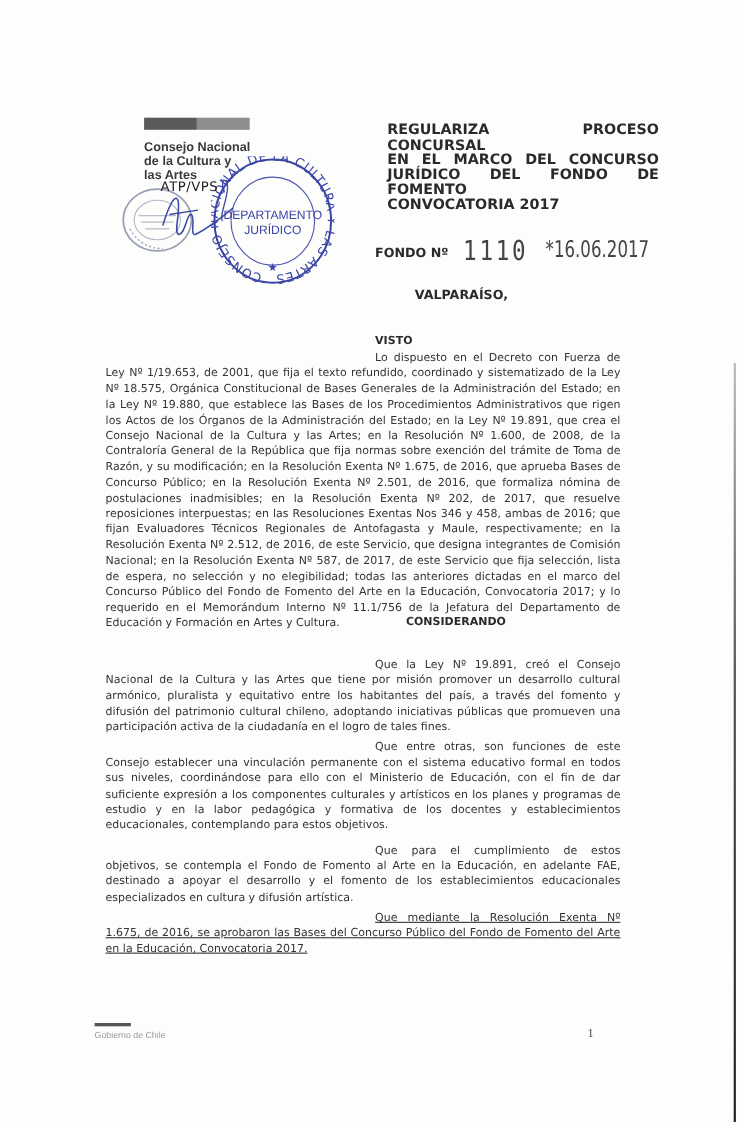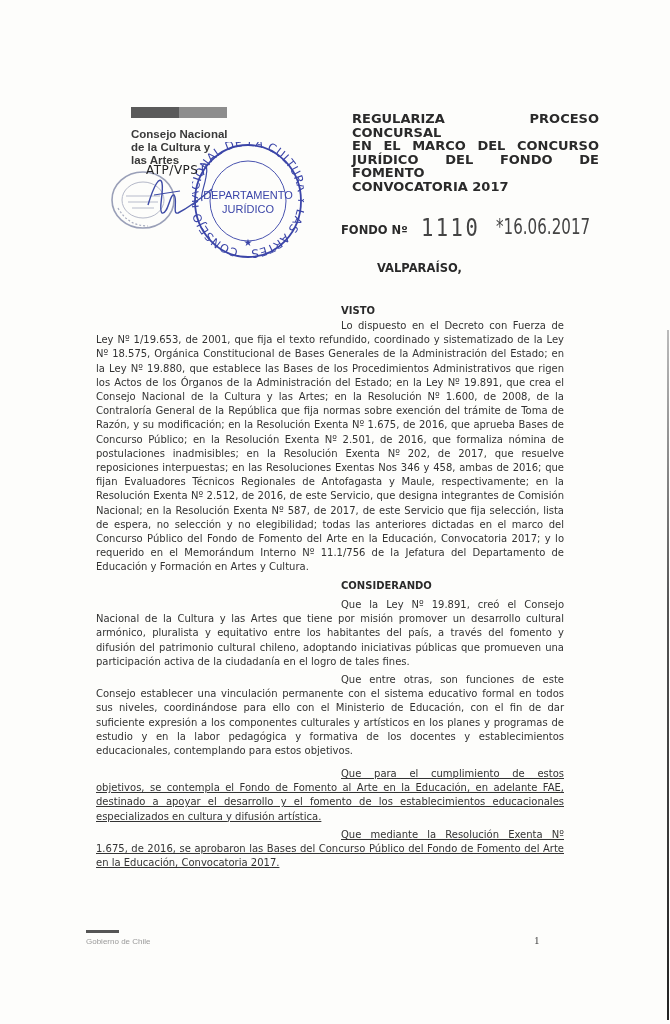--- a/index.html
+++ b/index.html
@@ -103,28 +103,28 @@
 <div class="abs exenta-number">1110</div>
 <div class="abs exenta-date">*16.06.2017</div>
 
 <div class="abs city">VALPARAÍSO,</div>
 
 <div class="section-heading" style="top:305px;">VISTO</div>
 <div class="para" style="top:319px;">
   <span class="indent"></span><span>Lo dispuesto en el Decreto con Fuerza de Ley Nº 1/19.653, de 2001, que fija el texto refundido, coordinado y sistematizado de la Ley Nº 18.575, Orgánica Constitucional de Bases Generales de la Administración del Estado; en la Ley Nº 19.880, que establece las Bases de los Procedimientos Administrativos que rigen los Actos de los Órganos de la Administración del Estado; en la Ley Nº 19.891, que crea el Consejo Nacional de la Cultura y las Artes; en la Resolución Nº 1.600, de 2008, de la Contraloría General de la República que fija normas sobre exención del trámite de Toma de Razón, y su modificación; en la Resolución Exenta Nº 1.675, de 2016, que aprueba Bases de Concurso Público; en la Resolución Exenta Nº 2.501, de 2016, que formaliza nómina de postulaciones inadmisibles; en la Resolución Exenta Nº 202, de 2017, que resuelve reposiciones interpuestas; en las Resoluciones Exentas Nos 346 y 458, ambas de 2016; que fijan Evaluadores Técnicos Regionales de Antofagasta y Maule, respectivamente; en la Resolución Exenta Nº 2.512, de 2016, de este Servicio, que designa integrantes de Comisión Nacional; en la Resolución Exenta Nº 587, de 2017, de este Servicio que fija selección, lista de espera, no selección y no elegibilidad; todas las anteriores dictadas en el marco del Concurso Público del Fondo de Fomento del Arte en la Educación, Convocatoria 2017; y lo requerido en el Memorándum Interno Nº 11.1/756 de la Jefatura del Departamento de Educación y Formación en Artes y Cultura.</span>
 </div>
 
-<div class="section-heading" style="top:580px;">CONSIDERANDO</div>
+<div class="section-heading" style="top:560px;margin-left:28px;">CONSIDERANDO</div>
 <div class="para" style="top:598px;">
   <span class="indent"></span><span>Que la Ley Nº 19.891, creó el Consejo Nacional de la Cultura y las Artes que tiene por misión promover un desarrollo cultural armónico, pluralista y equitativo entre los habitantes del país, a través del fomento y difusión del patrimonio cultural chileno, adoptando iniciativas públicas que promueven una participación activa de la ciudadanía en el logro de tales fines.</span>
 </div>
 <div class="para" style="top:673px;">
   <span class="indent"></span><span>Que entre otras, son funciones de este Consejo establecer una vinculación permanente con el sistema educativo formal en todos sus niveles, coordinándose para ello con el Ministerio de Educación, con el fin de dar suficiente expresión a los componentes culturales y artísticos en los planes y programas de estudio y en la labor pedagógica y formativa de los docentes y establecimientos educacionales, contemplando para estos objetivos.</span>
 </div>
-<div class="para" style="top:767px;text-decoration:underline;">
+<div class="para" style="top:767px;">
   <span class="indent"></span><span>Que para el cumplimiento de estos objetivos, se contempla el Fondo de Fomento al Arte en la Educación, en adelante FAE, destinado a apoyar el desarrollo y el fomento de los establecimientos educacionales especializados en cultura y difusión artística.</span>
 </div>
 <div class="para" style="top:828px;text-decoration:underline;">
   <span class="indent"></span><span>Que mediante la Resolución Exenta Nº 1.675, de 2016, se aprobaron las Bases del Concurso Público del Fondo de Fomento del Arte en la Educación, Convocatoria 2017.</span>
 </div>
 
 <div class="abs footer-bar"></div>
 <div class="abs footer-text">Gobierno de Chile</div>
 <div class="abs page-number">1</div>
 

